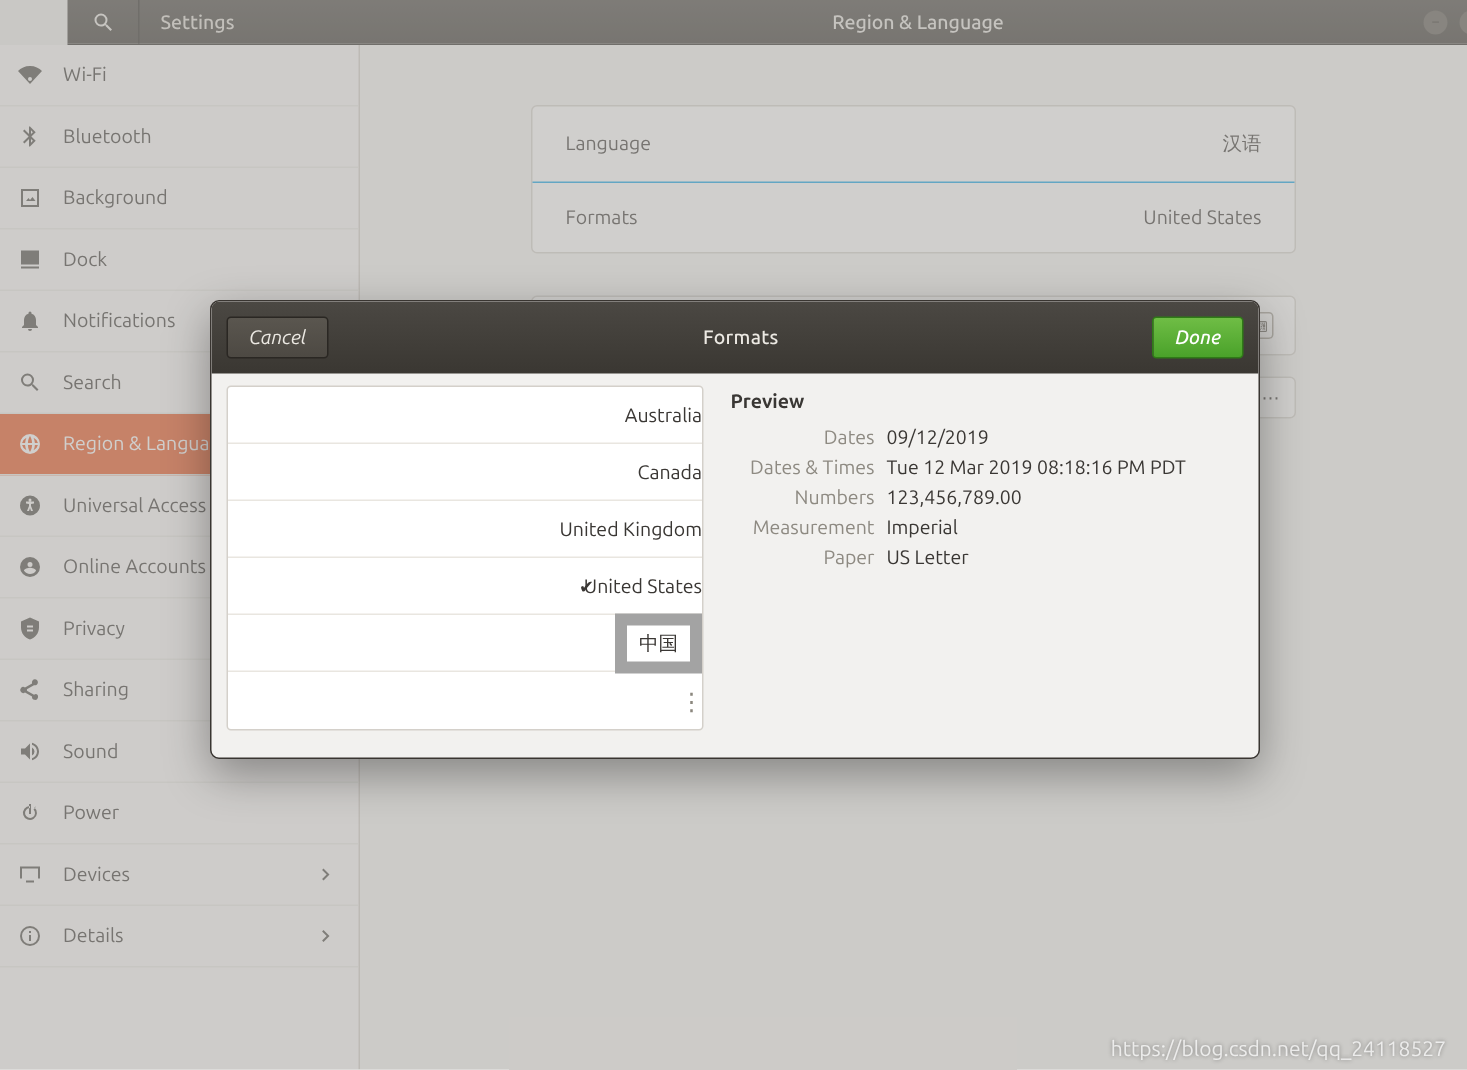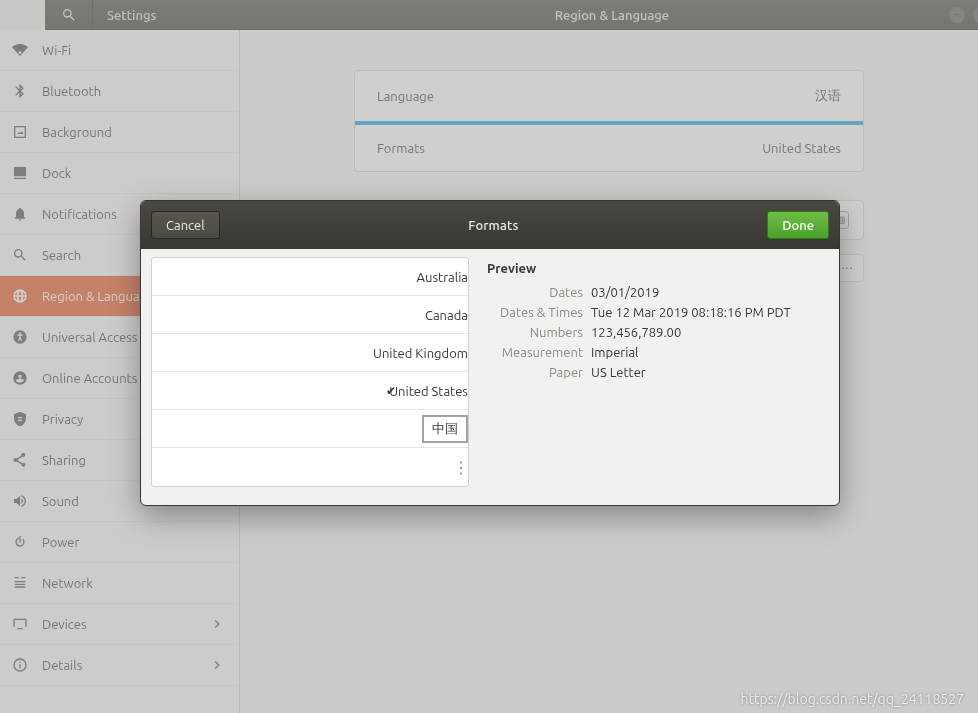--- a/index.html
+++ b/index.html
@@ -53,21 +53,21 @@
   .content {
     flex: 1; background: #f7f6f4; padding: 40px 50px; overflow: auto;
   }
   .settings-list {
     border: 1px solid #d8d5cf; border-radius: 4px; background: #fff;
     max-width: 510px; margin: 0 auto 28px auto;
   }
   .settings-list .row {
     display: flex; justify-content: space-between; align-items: center;
     padding: 16px 22px; font-size: 13px; color: #3a3734;
-    border-bottom: 4px solid #0ea5e9;
+    border-bottom: 1px solid #0ea5e9;
   }
   .settings-list .row:last-child { border-bottom: none; }
   .input-block {
     border: 1px solid #d8d5cf; border-radius: 4px; background: #fff;
     max-width: 510px; margin: 0 auto 14px auto; padding: 10px 14px;
     display: flex; justify-content: space-between; align-items: center;
   }
   .kbd-icon {
     width: 22px; height: 18px; border: 1px solid #a9a49a; border-radius: 3px;
     display:flex; align-items:center; justify-content:center; font-size:10px; color:#6a665e;
@@ -103,21 +103,21 @@
     height: 48px;
     background: linear-gradient(#4b4843, #3a3732);
     display: flex; align-items: center; justify-content: space-between;
     padding: 0 10px;
     color: #ece9e3; font-size: 13px;
   }
   .dlg-btn {
     padding: 6px 14px; border-radius: 3px;
     border: 1px solid #2a2723;
     background: linear-gradient(#5a564f, #4d4943);
-    color: #ece9e3; font-size: 13px; cursor: pointer;
+    color: #ece9e3; font-size: 13px; cursor: pointer; font-style: italic;
   }
   .dlg-btn.done {
     background: linear-gradient(#6fbd45, #4aa22a);
     border-color: #2f7a17; color: #fff; font-weight: 500;
   }
   .dlg-title { font-weight: 500; letter-spacing: .2px; }
 
   .dlg-body {
     display: flex; gap: 18px; padding: 8px 10px 18px 10px;
   }
@@ -127,21 +127,21 @@
     background: #fff;
   }
   .format-item {
     height: 38px; display: flex; align-items: center; justify-content: flex-end;
     border-bottom: 1px solid #e9e6e0;
     font-size: 13px; color: #3a3734; position: relative; cursor: pointer;
   }
   .format-item:last-child { border-bottom: none; }
   .check { position: absolute; right: 72px; font-size: 12px; color: #3a3734; }
   .highlight-box {
-    border: 2px solid #a3a3a3; padding: 3px 8px;
+    border: 8px solid #a3a3a3; padding: 3px 8px;
   }
   .more-dots { color: #8b877e; font-size: 16px; letter-spacing: -1px; }
 
   .preview {
     flex: 1; font-size: 13px; color: #3a3734;
     padding-top: 4px;
   }
   .preview h4 { font-size: 13px; font-weight: 700; margin-bottom: 10px; color: #3a3734; }
   .pv-row { display: flex; margin-bottom: 6px; }
   .pv-label { width: 104px; text-align: right; color: #8e8a82; padding-right: 8px; }
@@ -246,26 +246,20 @@
       <span>Sound</span>
     </div>
     <div class="side-row">
       <svg viewBox="0 0 24 24">
           <path d="M13 3h-2v10h2V3zm4.83 2.17l-1.42 1.42A7 7 0 1112 5v2a5 5 0 103.54 1.46l1.29-1.29z"></path>
         </svg>
       <span>Power</span>
     </div>
     <div class="side-row">
       <svg viewBox="0 0 24 24">
-          <path d="M20 5h-6V3h6v2zM4 3h6v2H4V3zm16 6H4v2h16V9zm0 4H4v2h16v-2zm0 4H4v2h16v-2z"></path>
-        </svg>
-      <span>Network</span>
-    </div>
-    <div class="side-row">
-      <svg viewBox="0 0 24 24">
           <path d="M4 6h16v10h2V4H2v12h2V6zm4 14h8v-2H8v2z"></path>
         </svg>
       <span>Devices</span>
       <svg class="chev" viewBox="0 0 24 24" width="12" height="12">
           <path d="M8.59 16.59L13.17 12 8.59 7.41 10 6l6 6-6 6z"></path>
         </svg>
     </div>
     <div class="side-row">
       <svg viewBox="0 0 24 24">
           <path d="M11 7h2v2h-2zm0 4h2v6h-2zm1-9a10 10 0 100 20 10 10 0 000-20zm0 18a8 8 0 110-16 8 8 0 010 16z"></path>
@@ -326,21 +320,21 @@
       </div>
       <div class="format-item">
         <span class="more-dots">⋮</span>
       </div>
     </div>
 
     <div class="preview">
       <h4>Preview</h4>
       <div class="pv-row">
         <div class="pv-label">Dates</div>
-        <div class="pv-value">03/01/2019</div>
+        <div class="pv-value">09/12/2019</div>
       </div>
       <div class="pv-row">
         <div class="pv-label">Dates &amp; Times</div>
         <div class="pv-value">Tue 12 Mar 2019 08:18:16 PM PDT</div>
       </div>
       <div class="pv-row">
         <div class="pv-label">Numbers</div>
         <div class="pv-value">123,456,789.00</div>
       </div>
       <div class="pv-row">

